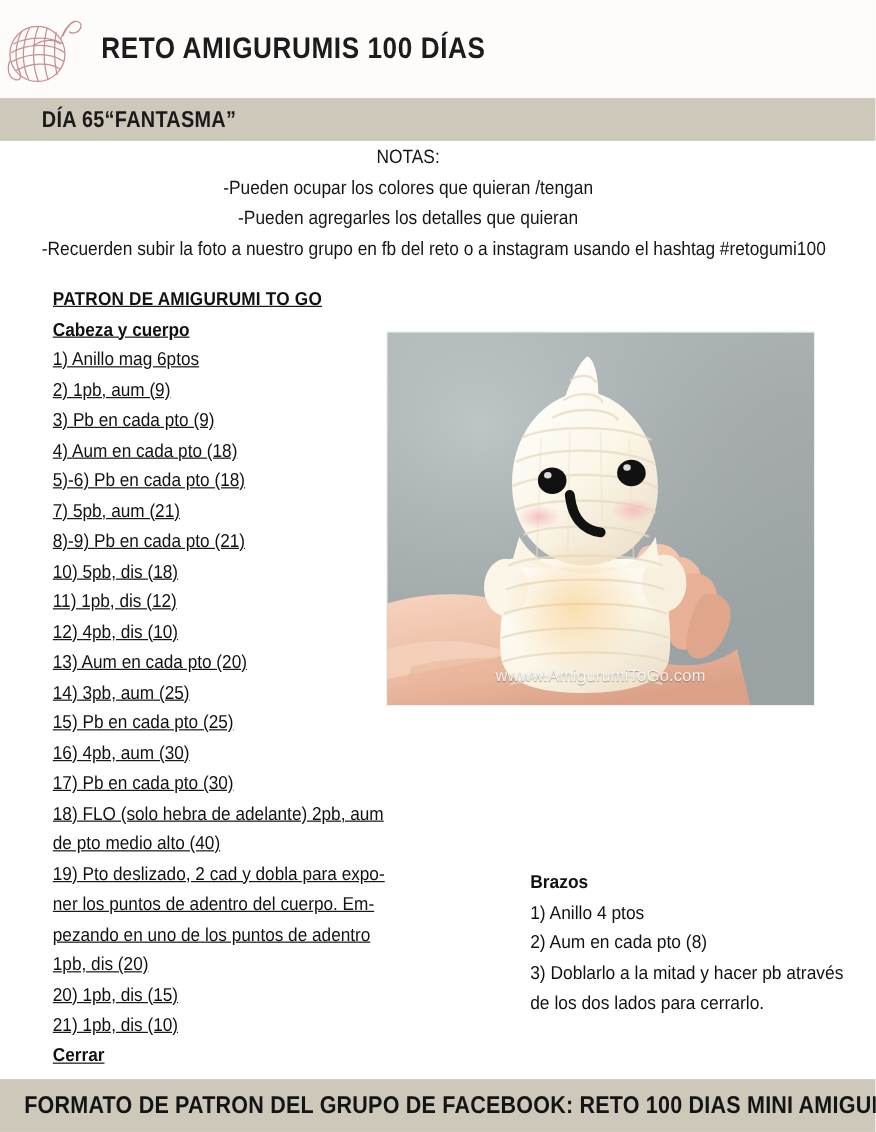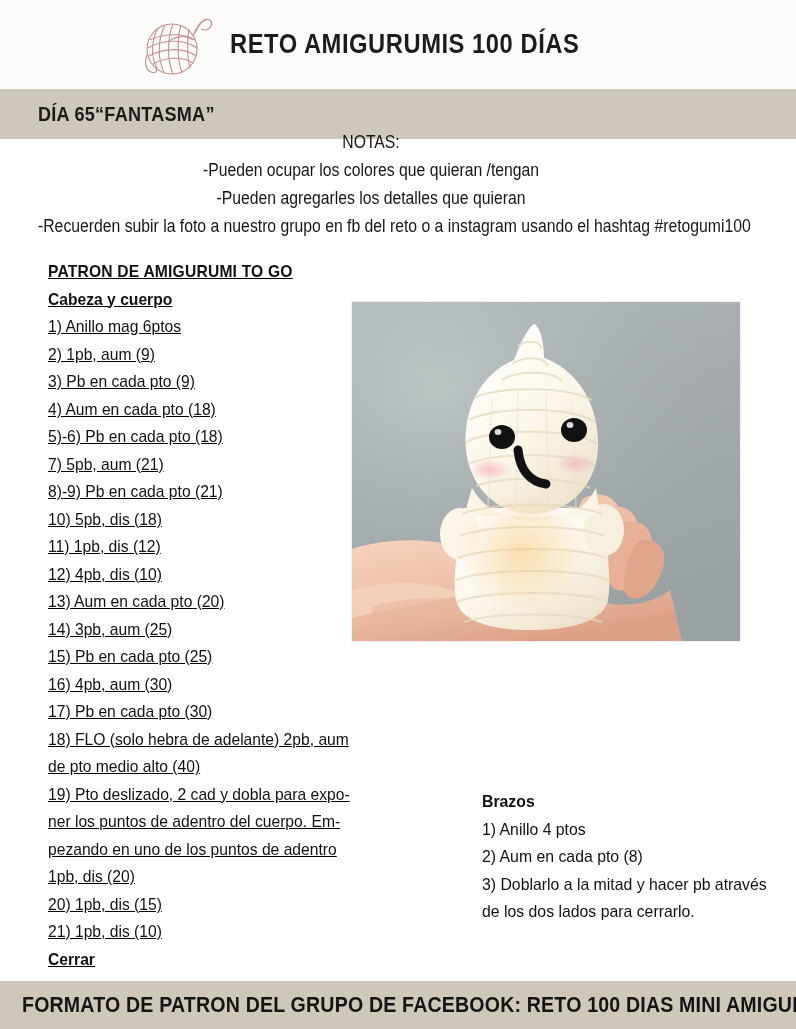--- a/index.html
+++ b/index.html
@@ -17,21 +17,21 @@
 
   
   .header {
     position: absolute;
     top: 0; left: 0;
     width: 796px;
     height: 89px;
     background: #fdfcfa;
     display: flex;
     align-items: center;
-    justify-content: center;
+    justify-content: flex-start;
     padding-right: 32px;
     box-sizing: border-box;
   }
   .brand {
     display: flex;
     align-items: center;
     gap: 14px;
   }
   .yarn-logo { width: 78px; height: 72px; display: block; }
   .brand-title {
@@ -43,21 +43,21 @@
     transform: scaleX(0.88);
     transform-origin: left center;
     white-space: nowrap;
   }
 
   
   .title-bar {
     position: absolute;
     top: 89px; left: 0;
     width: 796px;
-    height: 50px;
+    height: 39px;
     background: #cec8bb;
     display: flex;
     align-items: center;
     box-sizing: border-box;
   }
   .title-bar .day-title {
     margin-left: 38px;
     font-family: "Liberation Sans Narrow", "Liberation Sans", sans-serif;
     font-size: 21px;
     font-weight: 700;
@@ -325,17 +325,18 @@
       <ellipse cx="224" cy="162" rx="20" ry="11" fill="url(#blush)"></ellipse>
 
       <ellipse cx="150" cy="135" rx="13" ry="12" fill="#111111"></ellipse>
       <ellipse cx="222" cy="128" rx="13" ry="12" fill="#111111"></ellipse>
       <ellipse cx="146" cy="130" rx="3.4" ry="3" fill="#ffffff" opacity="0.85"></ellipse>
       <ellipse cx="218" cy="123" rx="3.4" ry="3" fill="#ffffff" opacity="0.85"></ellipse>
 
       <path d="M166 148 C168 168 178 180 194 182" stroke="#121212" stroke-width="9" fill="none" stroke-linecap="round"></path>
     </g>
   </svg>
+  <div class="watermark">wwww.AmigurumiToGo.com</div>
 </div>
 
 <div class="footer">
   <span class="footer-text">FORMATO DE PATRON DEL GRUPO DE FACEBOOK: RETO 100 DIAS MINI AMIGURUMI</span>
 </div>
 
 </body></html>

